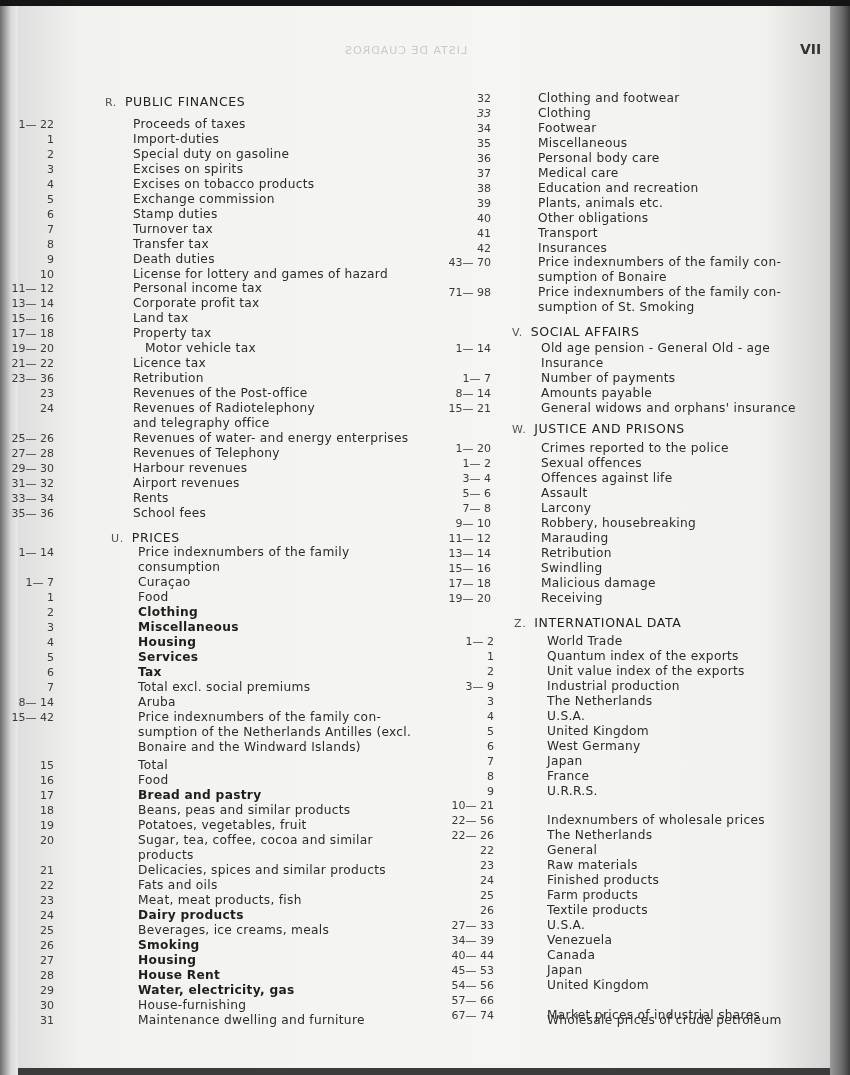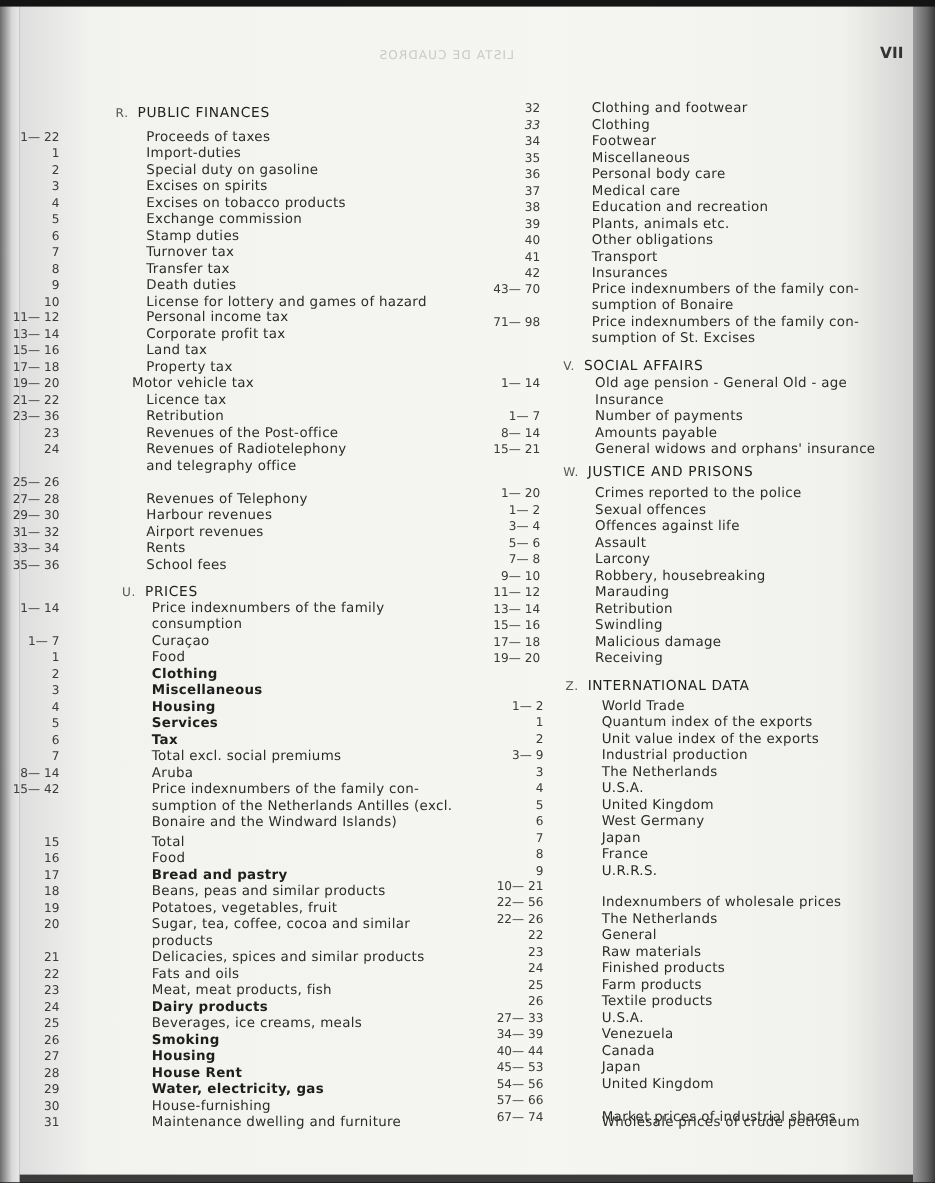--- a/index.html
+++ b/index.html
@@ -98,21 +98,21 @@
       <div class="row" style="top: 305.35px; left: 0px; width: 812px;">
         <span class="num" style="right: 776px; width: 60px; position: absolute;">15— 16</span>
         <span class="txt" style="left: 115px;">Land tax</span>
       </div>
       <div class="row" style="top: 320.3px; left: 0px; width: 812px;">
         <span class="num" style="right: 776px; width: 60px; position: absolute;">17— 18</span>
         <span class="txt" style="left: 115px;">Property tax</span>
       </div>
       <div class="row" style="top: 335.25px; left: 0px; width: 812px;">
         <span class="num" style="right: 776px; width: 60px; position: absolute;">19— 20</span>
-        <span class="txt" style="left: 102px;">Motor vehicle tax</span>
+        <span class="txt" style="left: 127px;">Motor vehicle tax</span>
       </div>
       <div class="row" style="top: 350.2px; left: 0px; width: 812px;">
         <span class="num" style="right: 776px; width: 60px; position: absolute;">21— 22</span>
         <span class="txt" style="left: 115px;">Licence tax</span>
       </div>
       <div class="row" style="top: 365.15px; left: 0px; width: 812px;">
         <span class="num" style="right: 776px; width: 60px; position: absolute;">23— 36</span>
         <span class="txt" style="left: 115px;">Retribution</span>
       </div>
       <div class="row" style="top: 380.1px; left: 0px; width: 812px;">
@@ -122,20 +122,21 @@
       <div class="row" style="top: 395.05px; left: 0px; width: 812px;">
         <span class="num" style="right: 776px; width: 60px; position: absolute;">24</span>
         <span class="txt" style="left: 115px;">Revenues of Radiotelephony</span>
       </div>
       <div class="row" style="top: 410px; left: 0px; width: 812px;">
         <span class="num" style="right: 776px; width: 60px; position: absolute;"></span>
         <span class="txt" style="left: 115px;">and telegraphy office</span>
       </div>
       <div class="row" style="top: 424.95px; left: 0px; width: 812px;">
         <span class="num" style="right: 776px; width: 60px; position: absolute;">25— 26</span>
+        <span class="txt" style="left: 115px;">Revenues of water- and energy enterprises</span>
       </div>
       <div class="row" style="top: 439.9px; left: 0px; width: 812px;">
         <span class="num" style="right: 776px; width: 60px; position: absolute;">27— 28</span>
         <span class="txt" style="left: 115px;">Revenues of Telephony</span>
       </div>
       <div class="row" style="top: 454.85px; left: 0px; width: 812px;">
         <span class="num" style="right: 776px; width: 60px; position: absolute;">29— 30</span>
         <span class="txt" style="left: 115px;">Harbour revenues</span>
       </div>
       <div class="row" style="top: 469.8px; left: 0px; width: 812px;">
@@ -332,21 +333,21 @@
       <div class="row" style="top: 264.4px; left: 0px; width: 812px;">
         <span class="num" style="right: 339px; width: 60px; position: absolute;"></span>
         <span class="txt" style="left: 520px;">sumption of Bonaire</span>
       </div>
       <div class="row" style="top: 279.35px; left: 0px; width: 812px;">
         <span class="num" style="right: 339px; width: 60px; position: absolute;">71— 98</span>
         <span class="txt" style="left: 520px;">Price indexnumbers of the family con-</span>
       </div>
       <div class="row" style="top: 294.3px; left: 0px; width: 812px;">
         <span class="num" style="right: 339px; width: 60px; position: absolute;"></span>
-        <span class="txt" style="left: 520px;">sumption of St. Excises</span>
+        <span class="txt" style="left: 520px;">sumption of St. Smoking</span>
       </div>
       <div class="sec" style="top: 318px; left: 494px;"><span class="letter">V.</span><span>SOCIAL AFFAIRS</span></div>
       <div class="row" style="top: 335px; left: 0px; width: 812px;">
         <span class="num" style="right: 339px; width: 60px; position: absolute;">1— 14</span>
         <span class="txt" style="left: 523px;">Old age pension - General Old - age</span>
       </div>
       <div class="row" style="top: 350px; left: 0px; width: 812px;">
         <span class="num" style="right: 339px; width: 60px; position: absolute;"></span>
         <span class="txt" style="left: 523px;">Insurance</span>
       </div>

